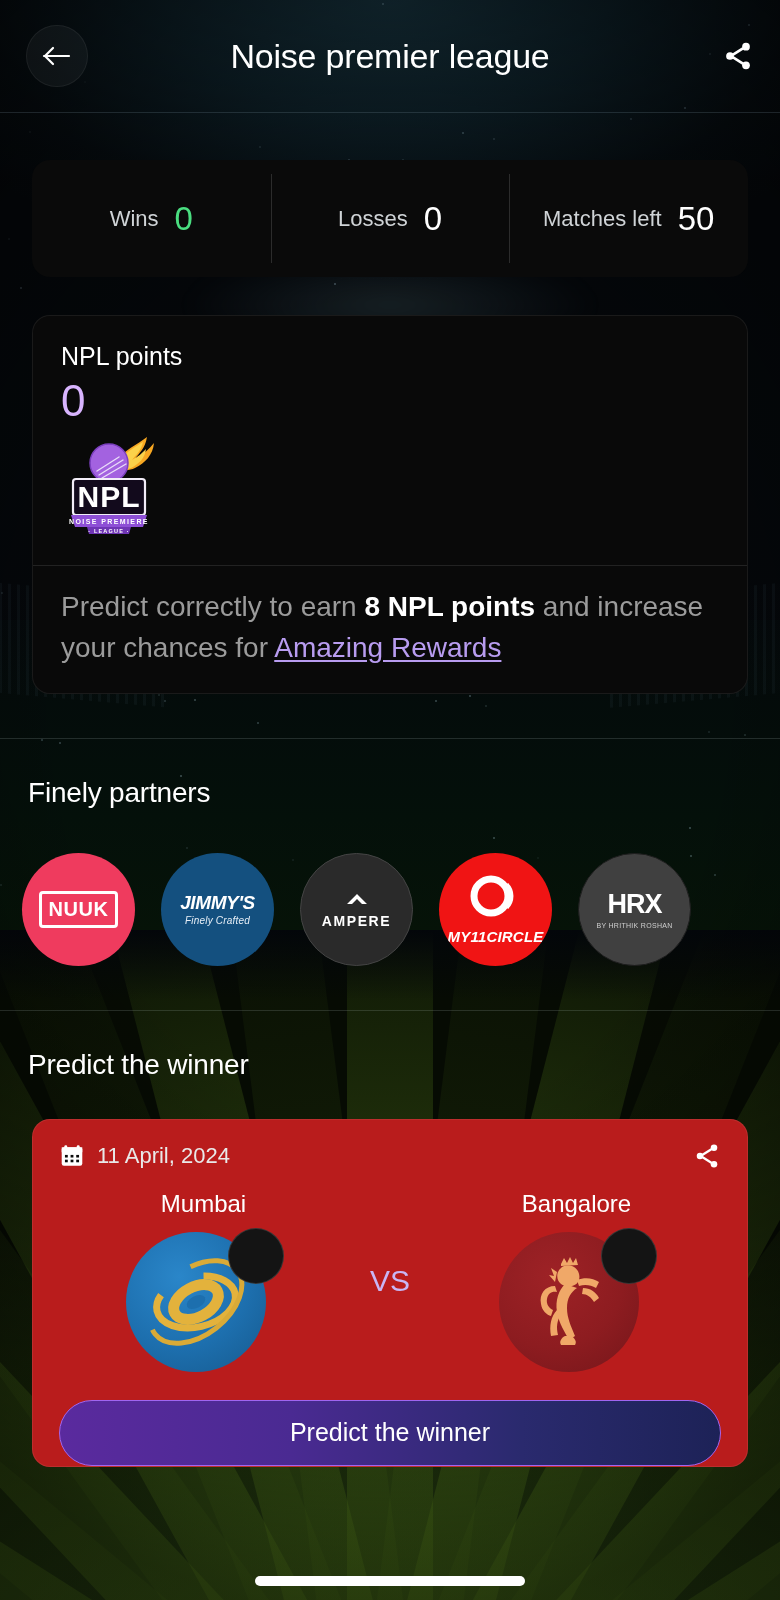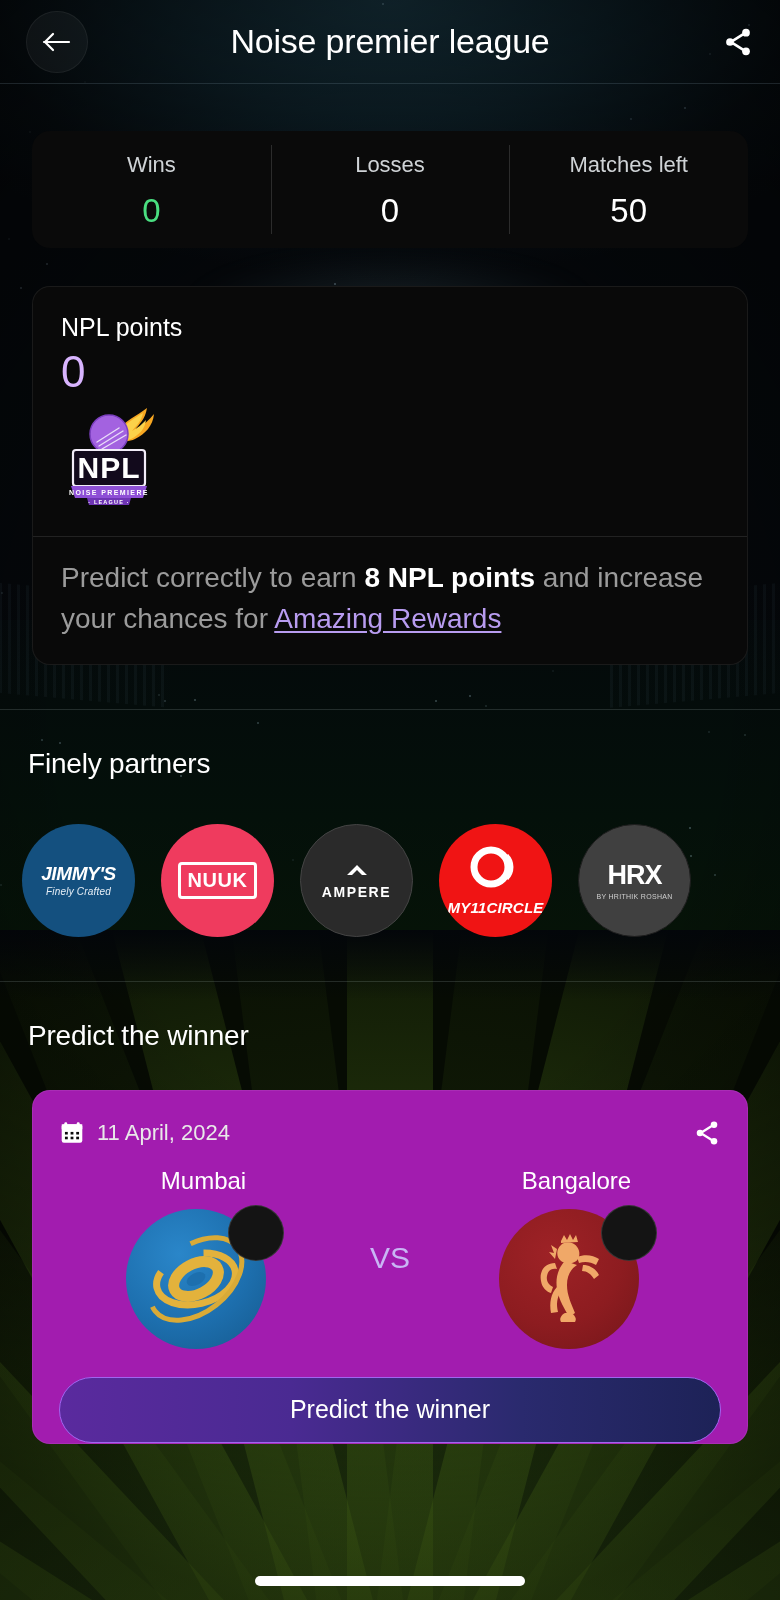--- a/index.html
+++ b/index.html
@@ -60,21 +60,21 @@
   .bg-vignette {
     position:absolute; inset:0;
     background:radial-gradient(ellipse 700px 900px at 50% 45%, rgba(0,0,0,0) 45%, rgba(0,0,0,.55) 100%);
   }
 
   
   #app { position:relative; z-index:2; width:780px; height:1600px; }
 
   
   .header {
-    position:relative; height:84px;
+    position:relative; height:113px;
     display:flex; align-items:center;
     padding:0 26px;
     border-bottom:1px solid rgba(150,180,195,.18);
   }
   .back-btn {
     width:62px; height:62px; border-radius:50%;
     background:rgba(255,255,255,.045);
     border:1px solid rgba(255,255,255,.06);
     display:flex; align-items:center; justify-content:center;
     flex:0 0 auto; cursor:pointer;
@@ -85,21 +85,21 @@
   }
   .share-hdr { margin-left:auto; z-index:1; cursor:pointer; display:flex; }
 
   
   .stats-card {
     margin:47px 32px 0 32px;
     height:117px; border-radius:18px;
     background:#0a0a0a;
     display:flex; align-items:stretch;
   }
-  .stat { flex:1; display:flex; flex-direction:column; align-items:center; justify-content:center; gap:16px; position:relative; }
+  .stat { flex:1; display:flex; align-items:center; justify-content:center; gap:16px; position:relative; }
   .stat + .stat::before {
     content:""; position:absolute; left:0; top:14px; bottom:14px; width:1px;
     background:rgba(255,255,255,.14);
   }
   .stat-label { font-size:22px; color:#cfd3d6; font-weight:400; }
   .stat-value { font-size:33px; font-weight:400; line-height:1; }
 
   
   .npl-card {
     margin:38px 32px 0 32px;
@@ -144,22 +144,22 @@
     font-size:15px; font-weight:800; font-style:italic; color:#fff;
     background:rgba(0,0,0,.0); letter-spacing:.2px;
   }
   .p-hrx { background:#404040; border:1px solid #1d1d1d; flex-direction:column; }
   .hrx-main { font-size:27px; font-weight:800; letter-spacing:-1px; color:#fff; position:relative; }
   .hrx-sub { font-size:7px; letter-spacing:.3px; color:#cfcfcf; margin-top:2px; }
 
   
   .match-card {
     margin:38px 32px 0 32px; border-radius:18px;
-    background:#a21caf; border:1px solid rgba(255,255,255,.08);
-    padding:28px 26px 0 26px; min-height:320px;
+    background:#b91c1c; border:1px solid rgba(255,255,255,.08);
+    padding:22px 26px 0 26px; min-height:320px;
   }
   .match-head { display:flex; align-items:center; }
   .match-date { display:flex; align-items:center; gap:12px; font-size:22px; color:#e9e9e9; }
   .share-match { margin-left:auto; cursor:pointer; display:flex; }
   .teams { display:flex; align-items:center; margin-top:20px; }
   .team { flex:1; display:flex; flex-direction:column; align-items:center; gap:14px; }
   .team-name { font-size:24px; color:#fff; font-weight:400; }
   .team-logo-wrap { position:relative; width:156px; height:140px; }
   .team-logo { width:140px; height:140px; border-radius:50%; position:relative; overflow:hidden; }
   .logo-mum { background:radial-gradient(circle at 38% 32%, #2a86c9 0%, #1d6fae 55%, #16598d 100%); }
@@ -366,27 +366,27 @@
     <div class="npl-bottom">
       <div class="npl-note"><span>Predict correctly to earn </span><b>8 NPL points</b><span> and increase your chances for </span><a href="#">Amazing Rewards</a></div>
     </div>
   </div>
 
   <div class="sec-divider"></div>
 
   <div class="section-title">Finely partners</div>
   <div class="partners">
 
+    <div class="partner p-nuuk">
+      <div class="nuuk-box">NUUK</div>
+    </div>
+
     <div class="partner p-jimmys">
       <div class="jim-main">JIMMY'S</div>
       <div class="jim-sub">Finely Crafted</div>
-    </div>
-
-    <div class="partner p-nuuk">
-      <div class="nuuk-box">NUUK</div>
     </div>
 
     <div class="partner p-ampere">
       <svg width="26" height="18" viewBox="0 0 26 18">
         <path d="M3 14 L13 4 L23 14 L18 14 L13 9 L8 14 Z" fill="#ffffff"></path>
       </svg>
       <div class="amp-text">AMPERE</div>
     </div>
 
     <div class="partner p-my11">

